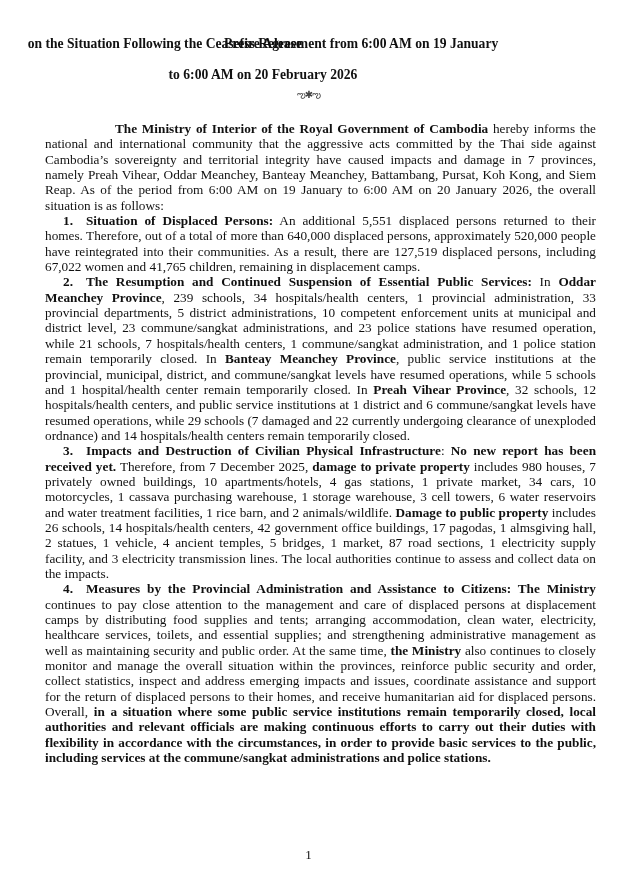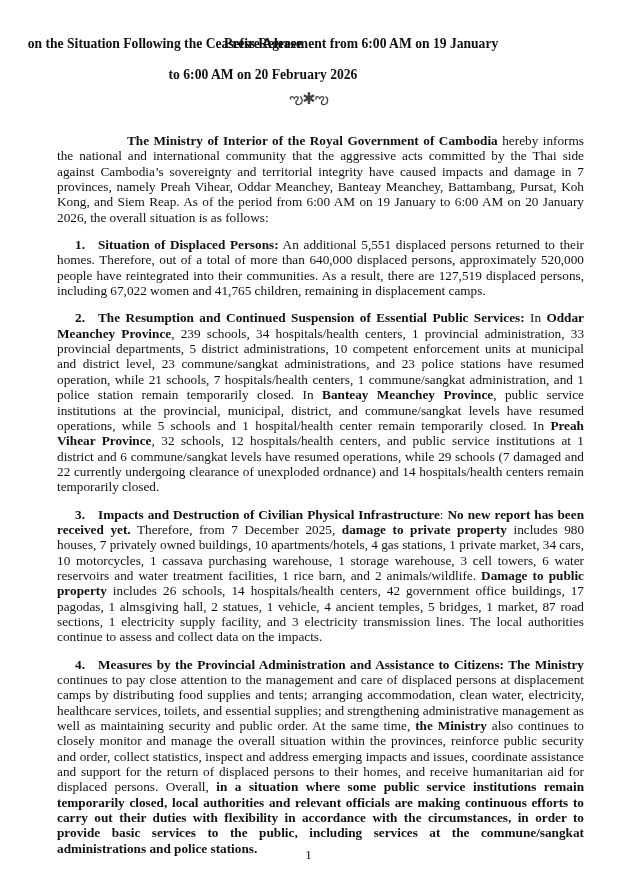--- a/index.html
+++ b/index.html
@@ -6,26 +6,26 @@
   body { width: 617px; height: 873px; overflow: hidden; position: relative; }
   .page {
     position: absolute; left: 0; top: 0; width: 617px; height: 873px;
     background: #ffffff; color: #111111;
     font-family: "Liberation Serif", "DejaVu Serif", serif;
   }
   .header { position: absolute; left: 0; width: 526px; text-align: center; font-weight: bold; font-size: 13.6px; line-height: 15.5px; }
   .h1 { top: 36px; }
   .h2 { top: 36px; }
   .h3 { top: 67px; }
-  .ornament { position: absolute; top: 89px; left: 0; width: 617px; text-align: center; font-size: 16px; color: #444; letter-spacing: -1px; }
+  .ornament { position: absolute; top: 89px; left: 0; width: 617px; text-align: center; font-size: 10px; color: #444; letter-spacing: -1px; }
   .body {
     position: absolute; left: 45px; top: 121px; width: 551px;
     font-size: 13.25px; line-height: 15.35px; text-align: justify;
   }
-  .body p { margin: 12px; }
+  .body p { margin: 0; }
   .indent-lg { text-indent: 70px; }
   .indent-sm { text-indent: 18px; }
   .num { display: inline-block; width: 23px; text-indent: 0; font-weight: bold; }
   b { font-weight: bold; }
   .pagenum { position: absolute; top: 847px; left: 0; width: 617px; text-align: center; font-size: 13px; }
 </style>
 </head>
 <body>
 
 <div class="page">

